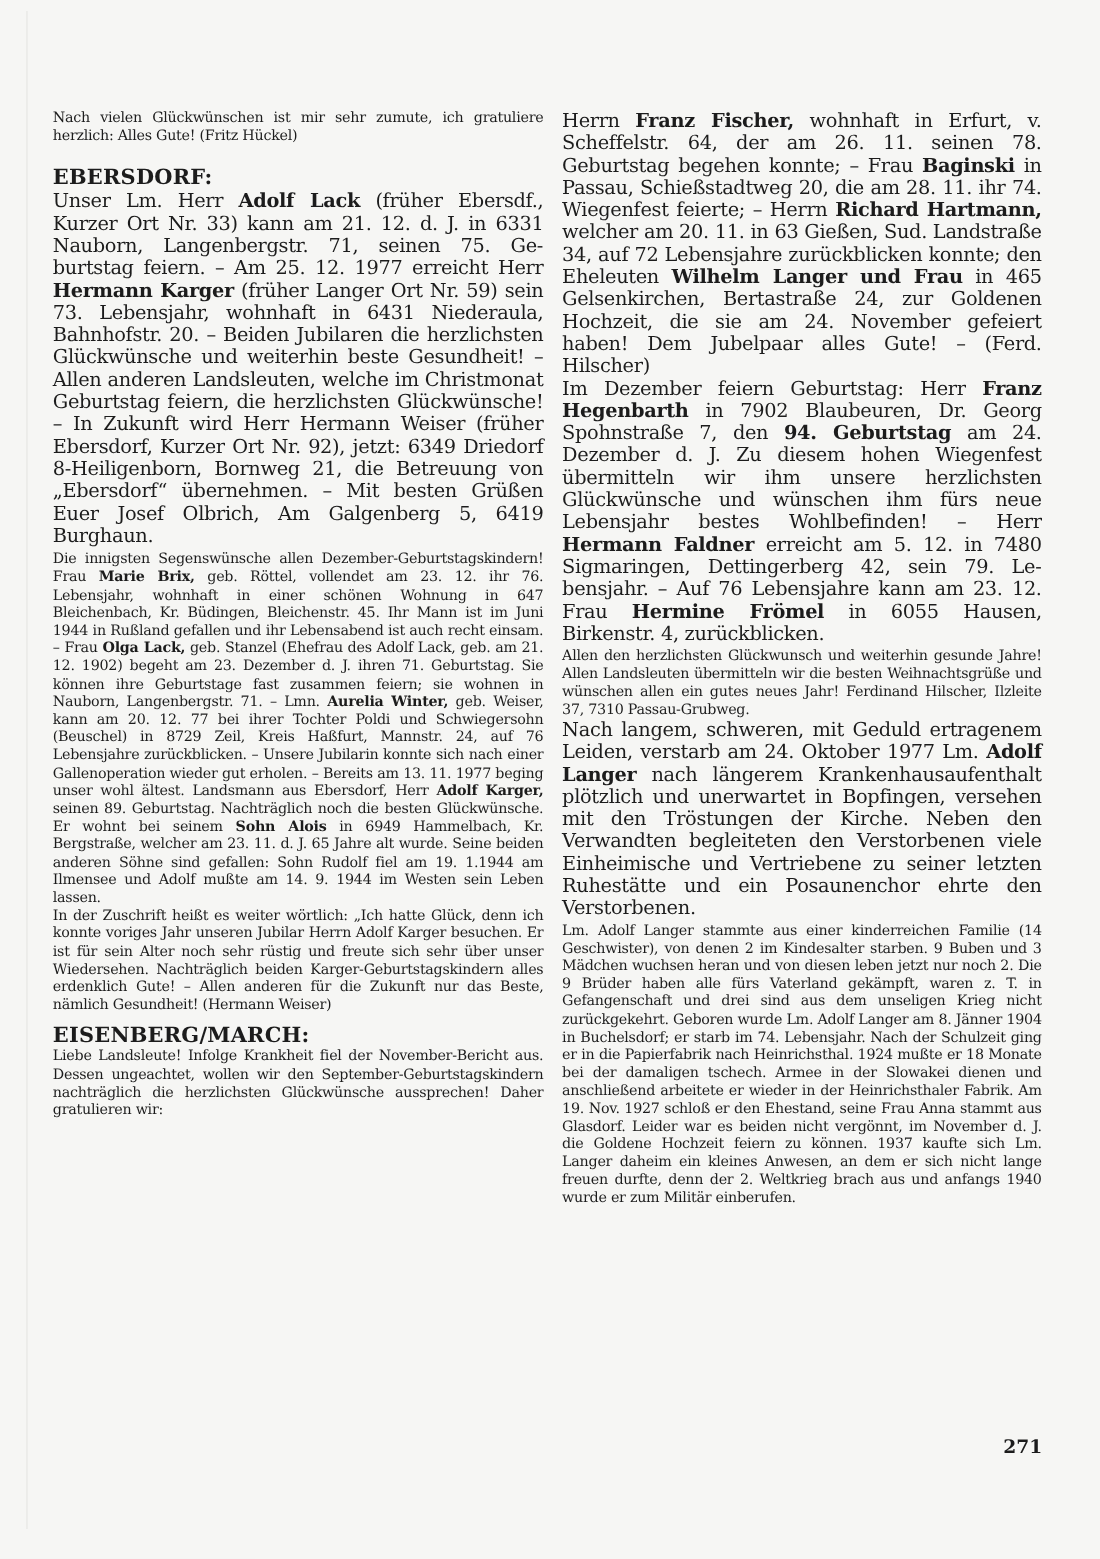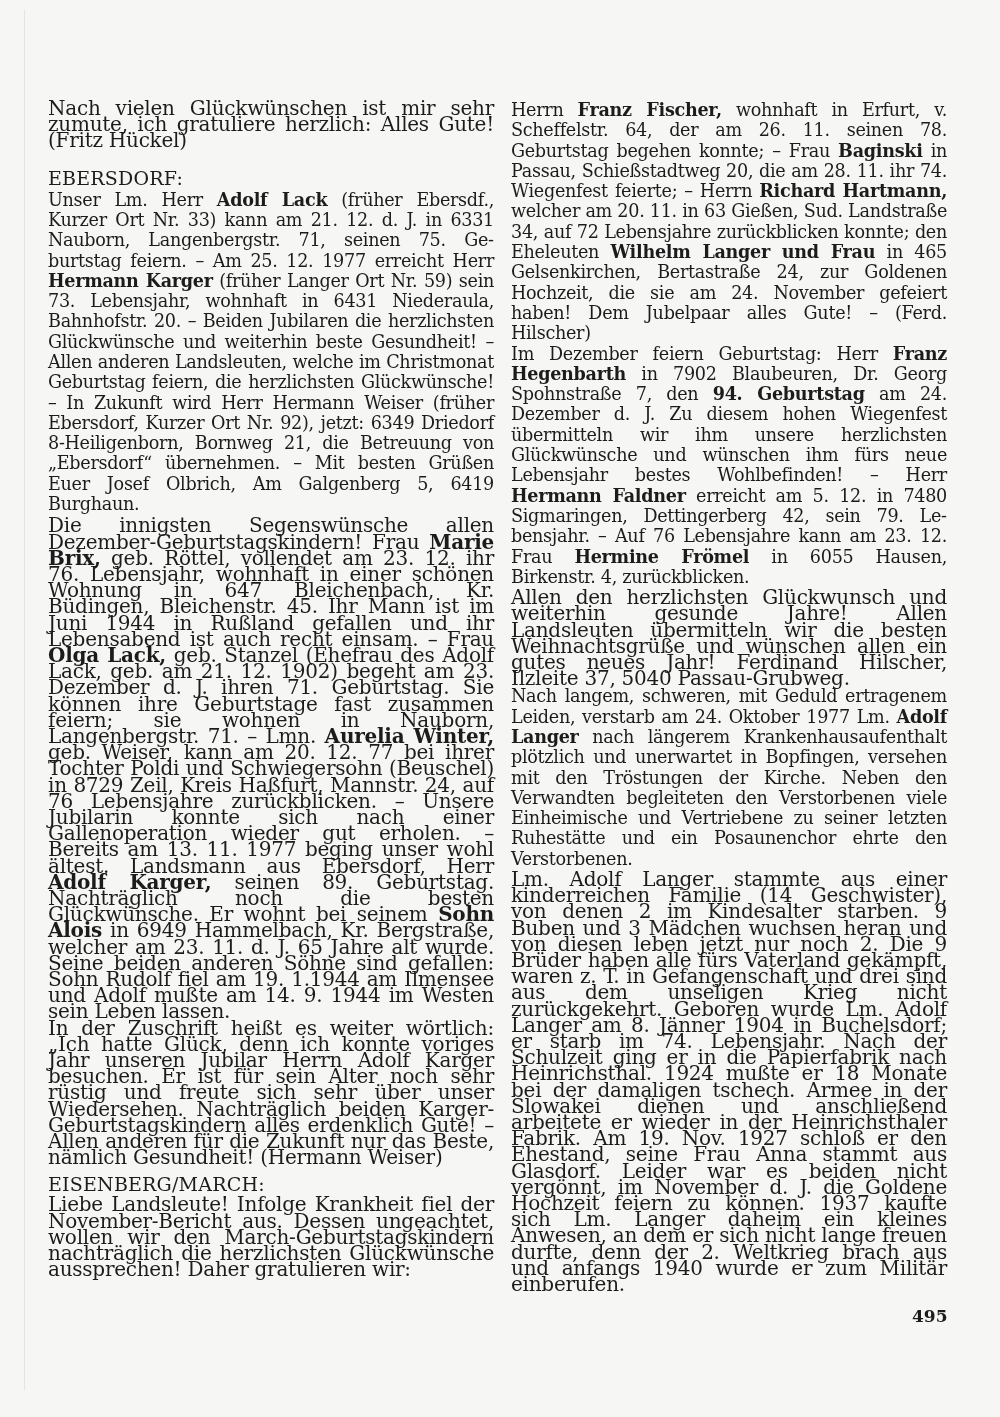--- a/index.html
+++ b/index.html
@@ -9,24 +9,24 @@
       position: relative; overflow: hidden;
       color: #1c1c1c;
       font-family: "DejaVu Serif", "Liberation Serif", serif;
     }
     .col {
       position: absolute; top: 100px; width: 446px;
     }
     #col-left { left: 48px; }
     #col-right { left: 511px; width: 436px; }
     p { margin: 0; text-align: justify; hyphens: manual; }
-    .small { font-size: 20px; line-height: 16.2px; letter-spacing: -0.25px; }
+    .small { font-size: 13px; line-height: 16.2px; letter-spacing: -0.25px; }
     .large { font-size: 17.6px; line-height: 20.3px; letter-spacing: -0.3px; }
     h2 {
-      margin: 0; font-size: 19px; line-height: 24px; font-weight: normal;
+      margin: 0; font-size: 19px; line-height: 24px; font-weight: bold;
       letter-spacing: 0.2px;
     }
     b { font-weight: bold; margin-top: 28px; }
     .gap-h { margin-top: 17px; }
     .gap-h2 { margin-top: 7px; }
     .page-number {
       position: absolute; left: 912px; top: 1306px;
       font-size: 17px; font-weight: bold;
       font-family: "DejaVu Serif", serif;
     }
@@ -44,28 +44,28 @@
   <p class="small">Nach vielen Glückwünschen ist mir sehr zumute, ich gratuliere herzlich: Alles Gute! (Fritz Hückel)</p>
 
   <h2 class="gap-h">EBERSDORF:</h2>
   <p class="large"><span>Unser Lm. Herr </span><b>Adolf Lack</b><span> (früher Ebersdf., Kurzer Ort Nr. 33) kann am 21. 12. d. J. in 6331 Nauborn, Langenbergstr. 71, seinen 75. Ge­burtstag feiern. – Am 25. 12. 1977 erreicht Herr </span><b>Hermann Karger</b><span> (früher Langer Ort Nr. 59) sein 73. Lebensjahr, wohnhaft in 6431 Niederaula, Bahnhofstr. 20. – Beiden Jubila­ren die herzlichsten Glückwünsche und wei­terhin beste Gesundheit! – Allen anderen Landsleuten, welche im Christmonat Ge­burtstag feiern, die herzlichsten Glückwün­sche! – In Zukunft wird Herr Hermann Wei­ser (früher Ebersdorf, Kurzer Ort Nr. 92), jetzt: 6349 Driedorf 8-Heiligenborn, Bornweg 21, die Betreuung von „Ebersdorf“ überneh­men. – Mit besten Grüßen Euer Josef Ol­brich, Am Galgenberg 5, 6419 Burghaun.</span></p>
 
   <p class="small" style="margin-top:3px"><span>Die innigsten Segenswünsche allen Dezember-Geburtstagskindern! Frau </span><b>Marie Brix,</b><span> geb. Röttel, vollendet am 23. 12. ihr 76. Lebensjahr, wohnhaft in einer schönen Wohnung in 647 Bleichenbach, Kr. Büdingen, Bleichenstr. 45. Ihr Mann ist im Juni 1944 in Rußland gefallen und ihr Lebensabend ist auch recht einsam. – Frau </span><b>Olga Lack,</b><span> geb. Stanzel (Ehefrau des Adolf Lack, geb. am 21. 12. 1902) be­geht am 23. Dezember d. J. ihren 71. Geburtstag. Sie können ihre Geburtstage fast zusammen feiern; sie wohnen in Nauborn, Langenbergstr. 71. – Lmn. </span><b>Aurelia Winter,</b><span> geb. Weiser, kann am 20. 12. 77 bei ihrer Tochter Poldi und Schwiegersohn (Beuschel) in 8729 Zeil, Kreis Haßfurt, Mannstr. 24, auf 76 Lebensjahre zurückblicken. – Unsere Jubilarin konnte sich nach einer Gallenoperation wieder gut erholen. – Bereits am 13. 11. 1977 beging unser wohl ältest. Landsmann aus Ebersdorf, Herr </span><b>Adolf Karger,</b><span> seinen 89. Geburtstag. Nachträglich noch die besten Glückwünsche. Er wohnt bei seinem </span><b>Sohn Alois</b><span> in 6949 Hammelbach, Kr. Bergstraße, welcher am 23. 11. d. J. 65 Jahre alt wurde. Seine beiden anderen Söhne sind gefallen: Sohn Rudolf fiel am 19. 1.1944 am Ilmensee und Adolf mußte am 14. 9. 1944 im Westen sein Leben lassen.</span></p>
 
   <p class="small">In der Zuschrift heißt es weiter wörtlich: „Ich hatte Glück, denn ich konnte voriges Jahr unseren Jubi­lar Herrn Adolf Karger besuchen. Er ist für sein Alter noch sehr rüstig und freute sich sehr über unser Wiedersehen. Nachträglich beiden Karger-Geburtstagskindern alles erdenklich Gute! – Allen anderen für die Zukunft nur das Beste, nämlich Gesundheit! (Hermann Weiser)</p>
 
   <h2 class="gap-h2">EISENBERG/MARCH:</h2>
-  <p class="small">Liebe Landsleute! Infolge Krankheit fiel der No­vember-Bericht aus. Dessen ungeachtet, wollen wir den March-Geburtstagskindern nachträglich die herzlichsten Glückwünsche aussprechen! Da­her gratulieren wir:</p>
+  <p class="small">Liebe Landsleute! Infolge Krankheit fiel der No­vember-Bericht aus. Dessen ungeachtet, wollen wir den September-Geburtstagskindern nachträglich die herzlichsten Glückwünsche aussprechen! Da­her gratulieren wir:</p>
 </div>
 
 <div class="col" id="col-right">
   <p class="large"><span>Herrn </span><b>Franz Fischer,</b><span> wohnhaft in Erfurt, v. Scheffelstr. 64, der am 26. 11. seinen 78. Geburtstag begehen konnte; – Frau </span><b>Ba­ginski</b><span> in Passau, Schießstadtweg 20, die am 28. 11. ihr 74. Wiegenfest feierte; – Herrn </span><b>Richard Hartmann,</b><span> welcher am 20. 11. in 63 Gießen, Sud. Landstraße 34, auf 72 Lebens­jahre zurückblicken konnte; den Eheleuten </span><b>Wilhelm Langer und Frau</b><span> in 465 Gelsenkir­chen, Bertastraße 24, zur Goldenen Hochzeit, die sie am 24. November gefeiert haben! Dem Jubelpaar alles Gute! – (Ferd. Hilscher)</span></p>
 
   <p class="large"><span>Im Dezember feiern Geburtstag: Herr </span><b>Franz Hegenbarth</b><span> in 7902 Blaubeuren, Dr. Georg Spohnstraße 7, den </span><b>94. Geburtstag</b><span> am 24. Dezember d. J. Zu diesem hohen Wiegenfest übermitteln wir ihm unsere herzlichsten Glückwünsche und wünschen ihm fürs neue Lebensjahr bestes Wohlbefinden! – Herr </span><b>Hermann Faldner</b><span> erreicht am 5. 12. in 7480 Sigmaringen, Dettingerberg 42, sein 79. Le­bensjahr. – Auf 76 Lebensjahre kann am 23. 12. Frau </span><b>Hermine Frömel</b><span> in 6055 Hausen, Birkenstr. 4, zurückblicken.</span></p>
 
-  <p class="small" style="margin-top:2px">Allen den herzlichsten Glückwunsch und weiterhin gesunde Jahre! Allen Landsleuten übermitteln wir die besten Weihnachtsgrüße und wünschen allen ein gutes neues Jahr! Ferdinand Hilscher, Ilzleite 37, 5040 Passau-Grubweg.</p>
+  <p class="small" style="margin-top:2px">Allen den herzlichsten Glückwunsch und weiterhin gesunde Jahre! Allen Landsleuten übermitteln wir die besten Weihnachtsgrüße und wünschen allen ein gutes neues Jahr! Ferdinand Hilscher, Ilzleite 37, 7310 Passau-Grubweg.</p>
 
   <p class="large"><span>Nach langem, schweren, mit Geduld ertrage­nem Leiden, verstarb am 24. Oktober 1977 Lm. </span><b>Adolf Langer</b><span> nach längerem Kranken­hausaufenthalt plötzlich und unerwartet in Bopfingen, versehen mit den Tröstungen der Kirche. Neben den Verwandten begleiteten den Verstorbenen viele Einheimische und Vertriebene zu seiner letzten Ruhestätte und ein Posaunenchor ehrte den Verstorbenen.</span></p>
 
   <p class="small" style="margin-top:2px">Lm. Adolf Langer stammte aus einer kinderreichen Familie (14 Geschwister), von denen 2 im Kindesal­ter starben. 9 Buben und 3 Mädchen wuchsen heran und von diesen leben jetzt nur noch 2. Die 9 Brüder haben alle fürs Vaterland gekämpft, waren z. T. in Gefangenschaft und drei sind aus dem unseligen Krieg nicht zurückgekehrt. Geboren wurde Lm. Adolf Langer am 8. Jänner 1904 in Buchelsdorf; er starb im 74. Lebensjahr. Nach der Schulzeit ging er in die Papierfabrik nach Heinrichsthal. 1924 mußte er 18 Monate bei der damaligen tschech. Armee in der Slowakei dienen und anschließend arbeitete er wieder in der Heinrichsthaler Fabrik. Am 19. Nov. 1927 schloß er den Ehestand, seine Frau Anna stammt aus Glasdorf. Leider war es beiden nicht vergönnt, im November d. J. die Goldene Hochzeit feiern zu können. 1937 kaufte sich Lm. Langer daheim ein kleines Anwesen, an dem er sich nicht lange freuen durfte, denn der 2. Weltkrieg brach aus und anfangs 1940 wurde er zum Militär einberufen.</p>
 </div>
 
-<div class="page-number">495</div>
+<div class="page-number">271</div>
 
 </body></html>

